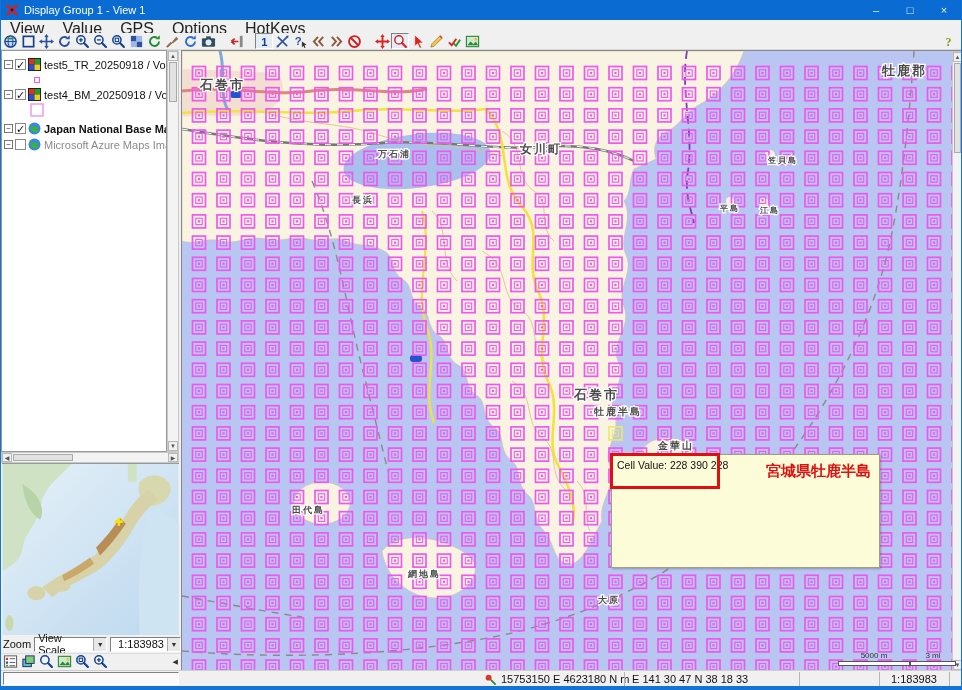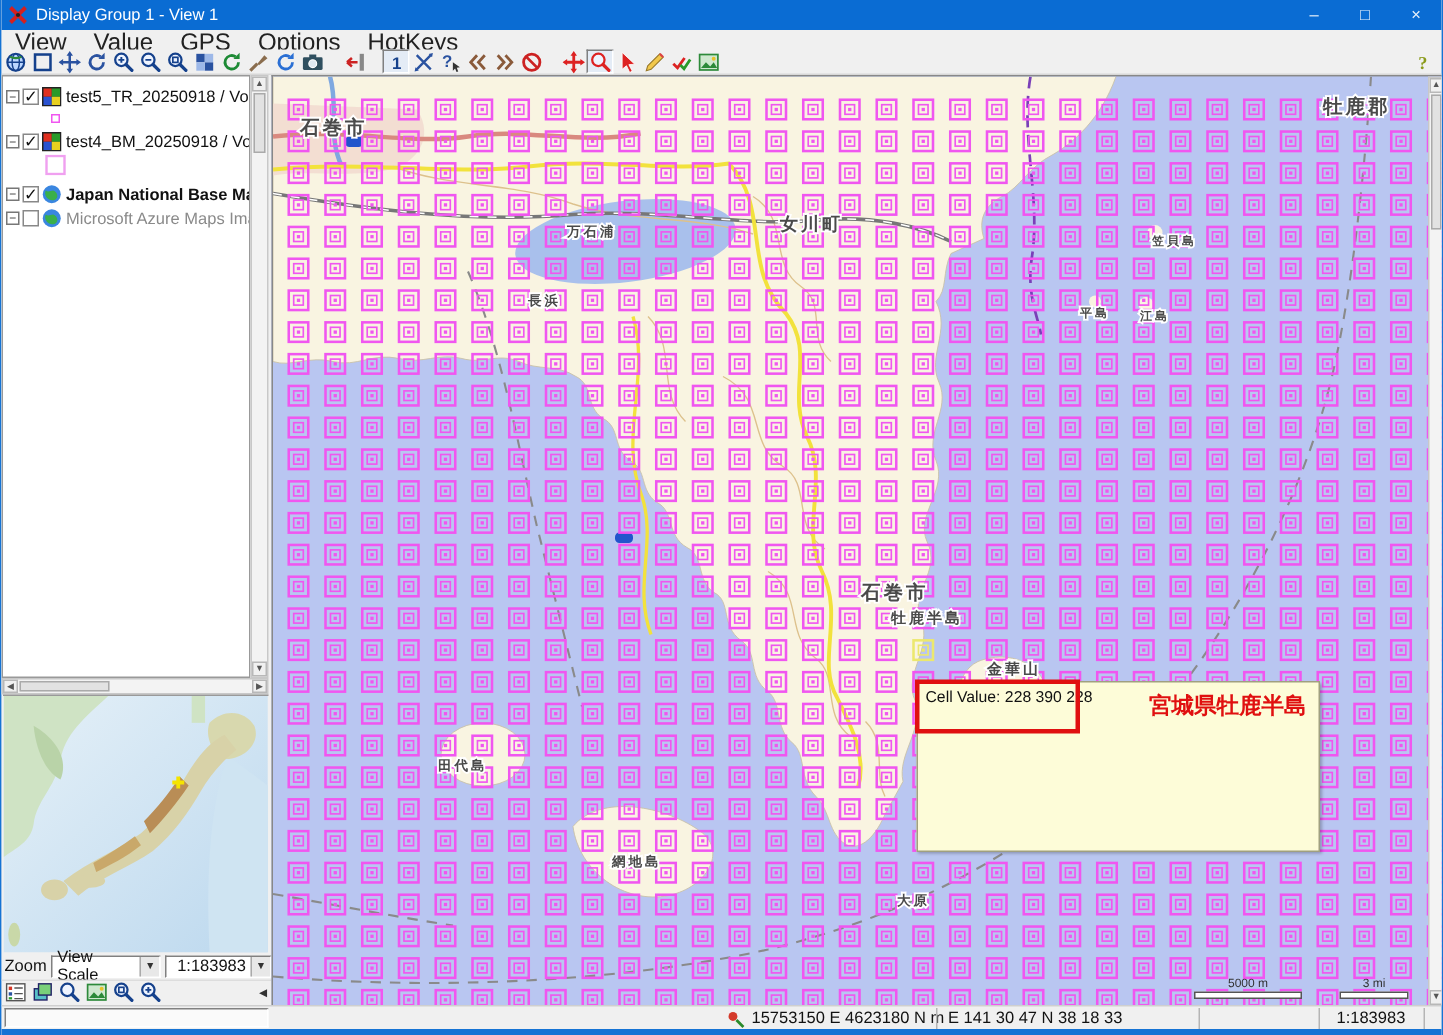--- a/index.html
+++ b/index.html
@@ -62,21 +62,21 @@
   #map svg.base { position:absolute; left:0; top:0; }
   #map-vscroll { position:absolute; right:0; top:0; width:11px; height:620px; }
   
   #tooltip { position:absolute; left:429px; top:403px; width:269px; min-height:114px; background:#fdfcd8;
              border:1px solid #a0a080; font-size:10.5px; color:#111; padding:3px 6px 6px 5px; line-height:1.5;
              box-shadow:1px 1px 2px rgba(0,0,0,.25); }
   .tip-line { white-space:nowrap; }
   #tip-redbox { position:absolute; left:-2px; top:-2px; width:110px; height:36px; border:3px solid #e01010; }
   #tip-region { position:absolute; right:8px; top:5px; color:#e01010; font-weight:bold; font-size:15px; }
   
-  #scalebars { position:absolute; right:24px; bottom:4px; font-size:8px; color:#333; display:flex; gap:25px; }
+  #scalebars { position:absolute; right:7px; bottom:4px; font-size:8px; color:#333; display:flex; gap:0; }
   .sbar { text-align:center; }
   .sbar .bar { height:5px; border:1px solid #555; background:#fff; margin-top:1px; }
   
   #statusbar { position:absolute; left:0; top:670px; width:100%; height:16px; background:#f0f0f0;
                border-top:1px solid #cfcfcf; font-size:11px; color:#111; }
   .st-cell { position:absolute; top:0; height:16px; display:flex; align-items:center; }
   .st-sep { position:absolute; top:1px; width:1px; height:14px; background:#b5b5b5; }
   #st-left-field { position:absolute; left:2px; top:1px; width:176px; height:13px; background:#fafafa;
                    border:1px solid; border-color:#808080 #fff #fff #808080; }
   #bottom-strip { position:absolute; left:0; top:686px; width:100%; height:4px; background:#1573d4; }

